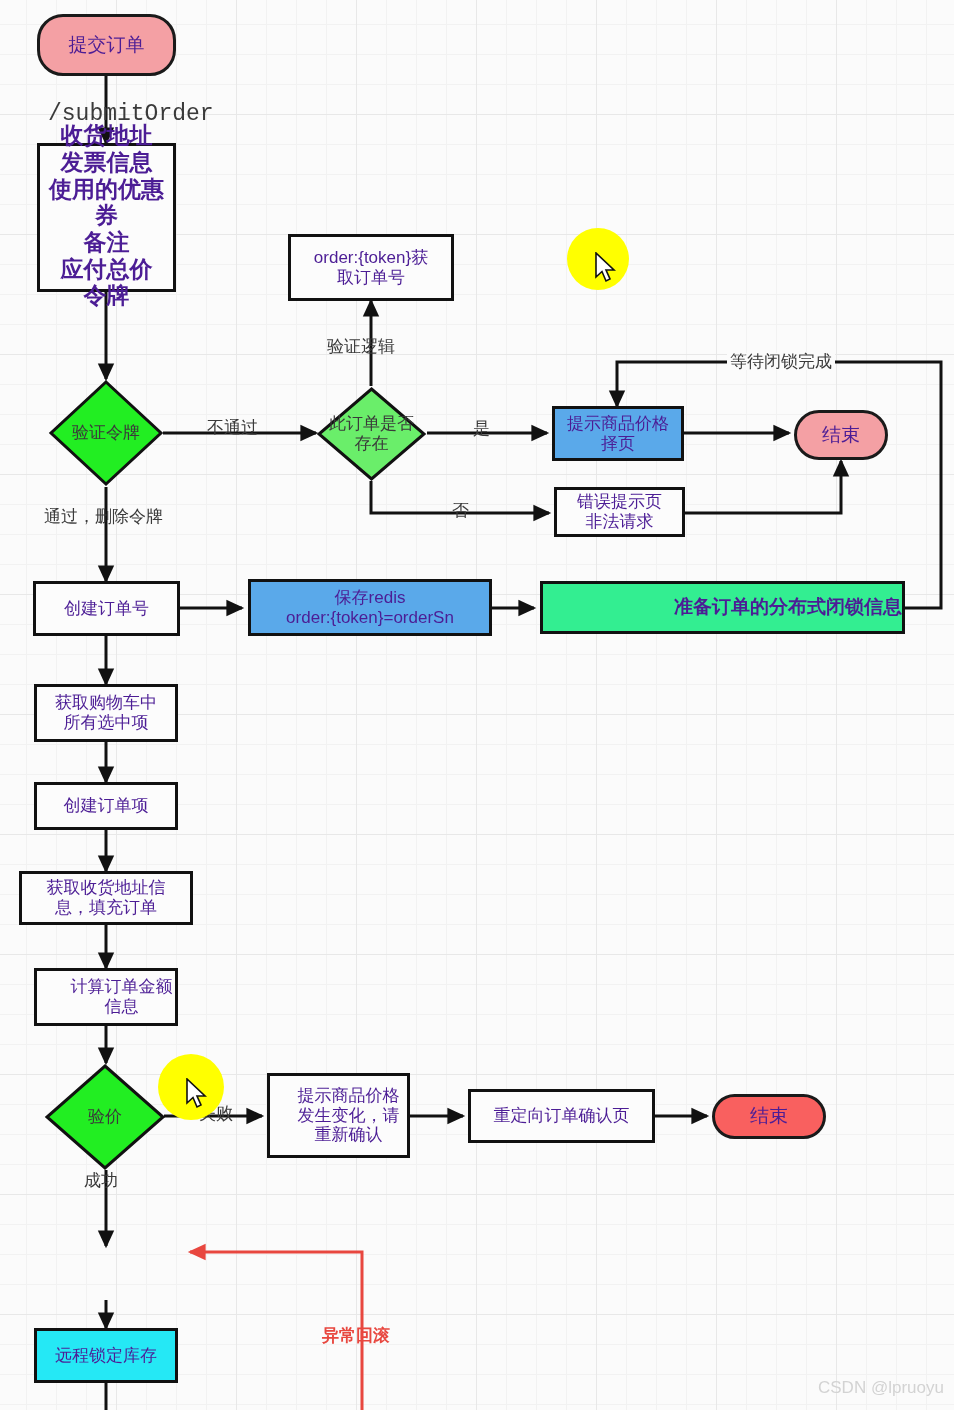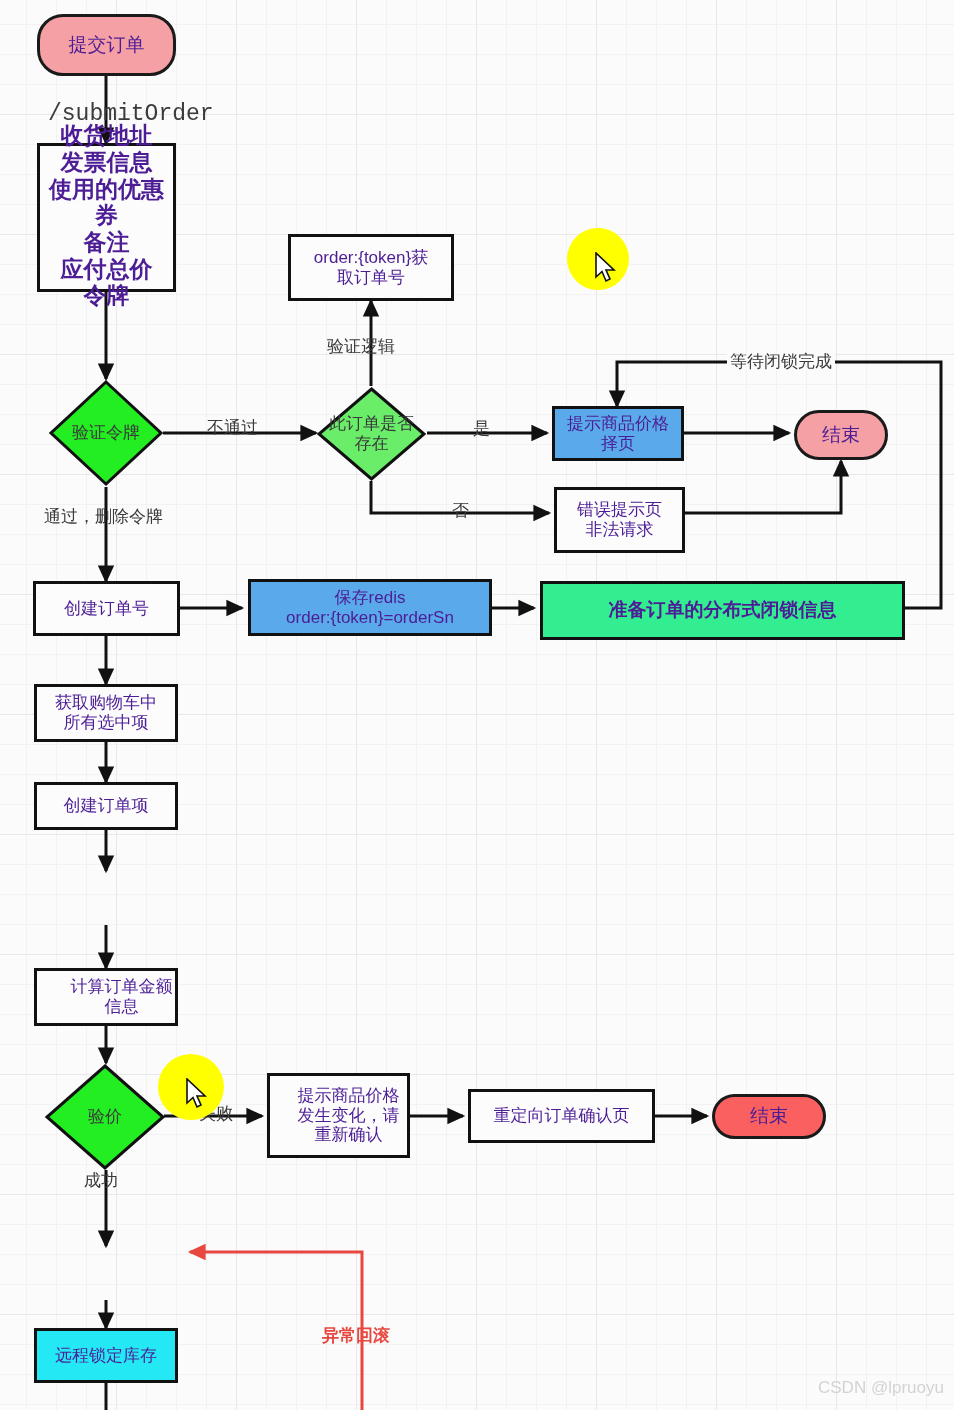--- a/index.html
+++ b/index.html
@@ -182,47 +182,51 @@
 
   <div class="node rect blue" style="left:552px;top:406px;width:132px;height:55px;">
     <span>提示商品价格
 择页</span>
   </div>
 
   <div class="node terminator soft" style="left:794px;top:410px;width:94px;height:50px;">
     <span>结束</span>
   </div>
 
-  <div class="node rect" style="left:554px;top:487px;width:131px;height:66px;">
+  <div class="node rect" style="left:554px;top:487px;width:131px;height:50px;">
     <span>错误提示页
 非法请求</span>
   </div>
 
   <div class="node rect" style="left:33px;top:581px;width:147px;height:55px;">
     <span>创建订单号</span>
   </div>
 
   <div class="node rect blue" style="left:248px;top:579px;width:244px;height:57px;">
     <span>保存redis
 order:{token}=orderSn</span>
   </div>
 
-  <div class="node rect green" style="left:540px;top:581px;width:365px;height:59px;">
+  <div class="node rect green" style="left:540px;top:581px;width:365px;height:53px;justify-content:flex-end;">
     <span>准备订单的分布式闭锁信息</span>
   </div>
 
   <div class="node rect" style="left:34px;top:684px;width:144px;height:58px;">
     <span>获取购物车中
 所有选中项</span>
   </div>
 
   <div class="node rect" style="left:34px;top:782px;width:144px;height:48px;">
     <span>创建订单项</span>
   </div>
 
+  <div class="node rect" style="left:19px;top:871px;width:174px;height:54px;">
+    <span>获取收货地址信
+息，填充订单</span>
+  </div>
 
   <div class="node rect" style="left:34px;top:968px;width:144px;height:58px;padding-left:31px;">
     <span>计算订单金额
 信息</span>
   </div>
 
   <div class="diamond-wrap" style="left:44px;top:1063px;width:122px;height:108px;">
     <svg width="122" height="108" viewBox="0 0 122 108">
       <polygon points="61,3 119,54 61,105 3,54" fill="#22ee22" stroke="#111" stroke-width="3"></polygon>
     </svg>

